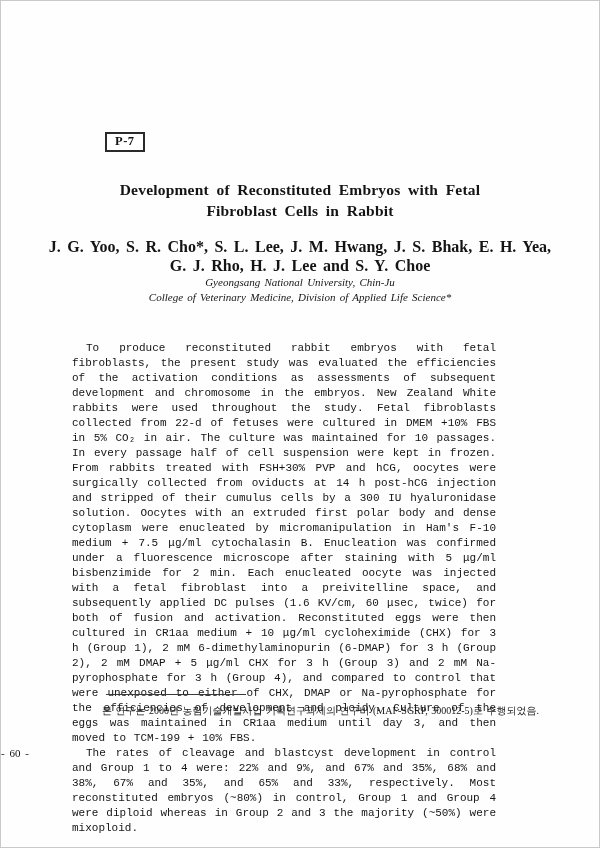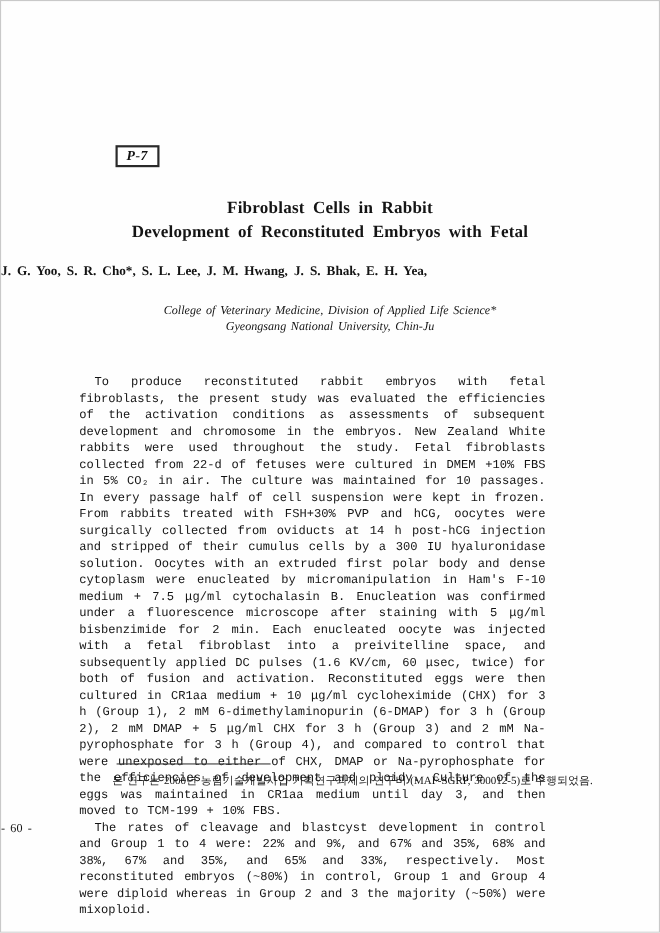--- a/index.html
+++ b/index.html
@@ -21,43 +21,43 @@
   .p7-box {
     position: absolute;
     left: 104px;
     top: 131px;
     border: 2px solid #2a2a2a;
     padding: 0px 8px 1px 8px;
     font-weight: bold;
     font-size: 12.5px;
     letter-spacing: 0.5px;
     background: #fff;
-    font-style: italic;
   }
   .title {
     position: absolute;
     left: 0;
     top: 178px;
     width: 100%;
     margin: 0;
     text-align: center;
     font-weight: bold;
     font-size: 15.5px;
     line-height: 21px;
     word-spacing: 3.5px;
     letter-spacing: 0.2px;
   }
   .title .tline { display: block; }
   .authors {
     position: absolute;
     left: 0;
     top: 236px;
     width: 100%;
+    text-align: center;
     font-weight: bold;
-    font-size: 12px;
+    font-size: 16px;
     line-height: 19px;
     word-spacing: 2.5px;
   }
   .affiliation {
     position: absolute;
     left: 0;
     top: 274px;
     width: 100%;
     text-align: center;
     font-style: italic;
@@ -110,31 +110,32 @@
 </head>
 <body>
 
 <div class="page">
 
   <div class="p7-box">
     <span>P-7</span>
   </div>
 
   <h1 class="title">
+    <span class="tline">Development of Reconstituted Embryos with Fetal</span>
     <span class="tline">Fibroblast Cells in Rabbit</span>
-    <span class="tline">Development of Reconstituted Embryos with Fetal</span>
   </h1>
 
   <div class="authors">
     <div>J. G. Yoo, S. R. Cho*, S. L. Lee, J. M. Hwang, J. S. Bhak, E. H. Yea,</div>
+    <div>G. J. Rho, H. J. Lee and S. Y. Choe</div>
   </div>
 
   <div class="affiliation">
+    <div>Gyeongsang National University, Chin-Ju</div>
     <div>College of Veterinary Medicine, Division of Applied Life Science*</div>
-    <div>Gyeongsang National University, Chin-Ju</div>
   </div>
 
   <div class="abstract">
     <p>To produce reconstituted rabbit embryos with fetal fibroblasts, the present study was evaluated the efficiencies of the activation conditions as assessments of subsequent development and chromosome in the embryos. New Zealand White rabbits were used throughout the study. Fetal fibroblasts collected from 22-d of fetuses were cultured in DMEM +10% FBS in 5% CO₂ in air. The culture was maintained for 10 passages. In every passage half of cell suspension were kept in frozen. From rabbits treated with FSH+30% PVP and hCG, oocytes were surgically collected from oviducts at 14 h post-hCG injection and stripped of their cumulus cells by a 300 IU hyaluronidase solution. Oocytes with an extruded first polar body and dense cytoplasm were enucleated by micromanipulation in Ham's F-10 medium + 7.5 μg/ml cytochalasin B. Enucleation was confirmed under a fluorescence microscope after staining with 5 μg/ml bisbenzimide for 2 min.  Each enucleated oocyte was injected with a fetal fibroblast into a preivitelline space, and subsequently applied DC pulses (1.6 KV/cm, 60 μsec, twice) for both of fusion and activation.  Reconstituted eggs were then cultured in CR1aa medium + 10 μg/ml cycloheximide (CHX) for 3 h (Group 1), 2 mM 6-dimethylaminopurin (6-DMAP) for 3 h (Group 2), 2 mM DMAP + 5 μg/ml CHX for 3 h (Group 3) and 2 mM Na-pyrophosphate for 3 h (Group 4), and compared to control that were unexposed to either of CHX, DMAP or Na-pyrophosphate for the efficiencies of development and ploidy. Culture of the eggs was maintained in CR1aa medium until day 3, and then moved to TCM-199 + 10% FBS.</p>
     <p>The rates of cleavage and blastcyst development in control and Group 1 to 4 were: 22% and 9%, and 67% and 35%, 68% and 38%, 67% and 35%, and 65% and 33%, respectively.  Most reconstituted embryos (~80%) in control, Group 1 and Group 4 were diploid whereas in Group 2 and 3 the majority (~50%) were mixoploid.</p>
   </div>
 
   <div class="footnote-rule"></div>
 
   <div class="footnote">본 연구는 2000년 농림기술개발사업 기획연구과제의 연구비 (MAF-SGRP, 300012-5)로 수행되었음.</div>

